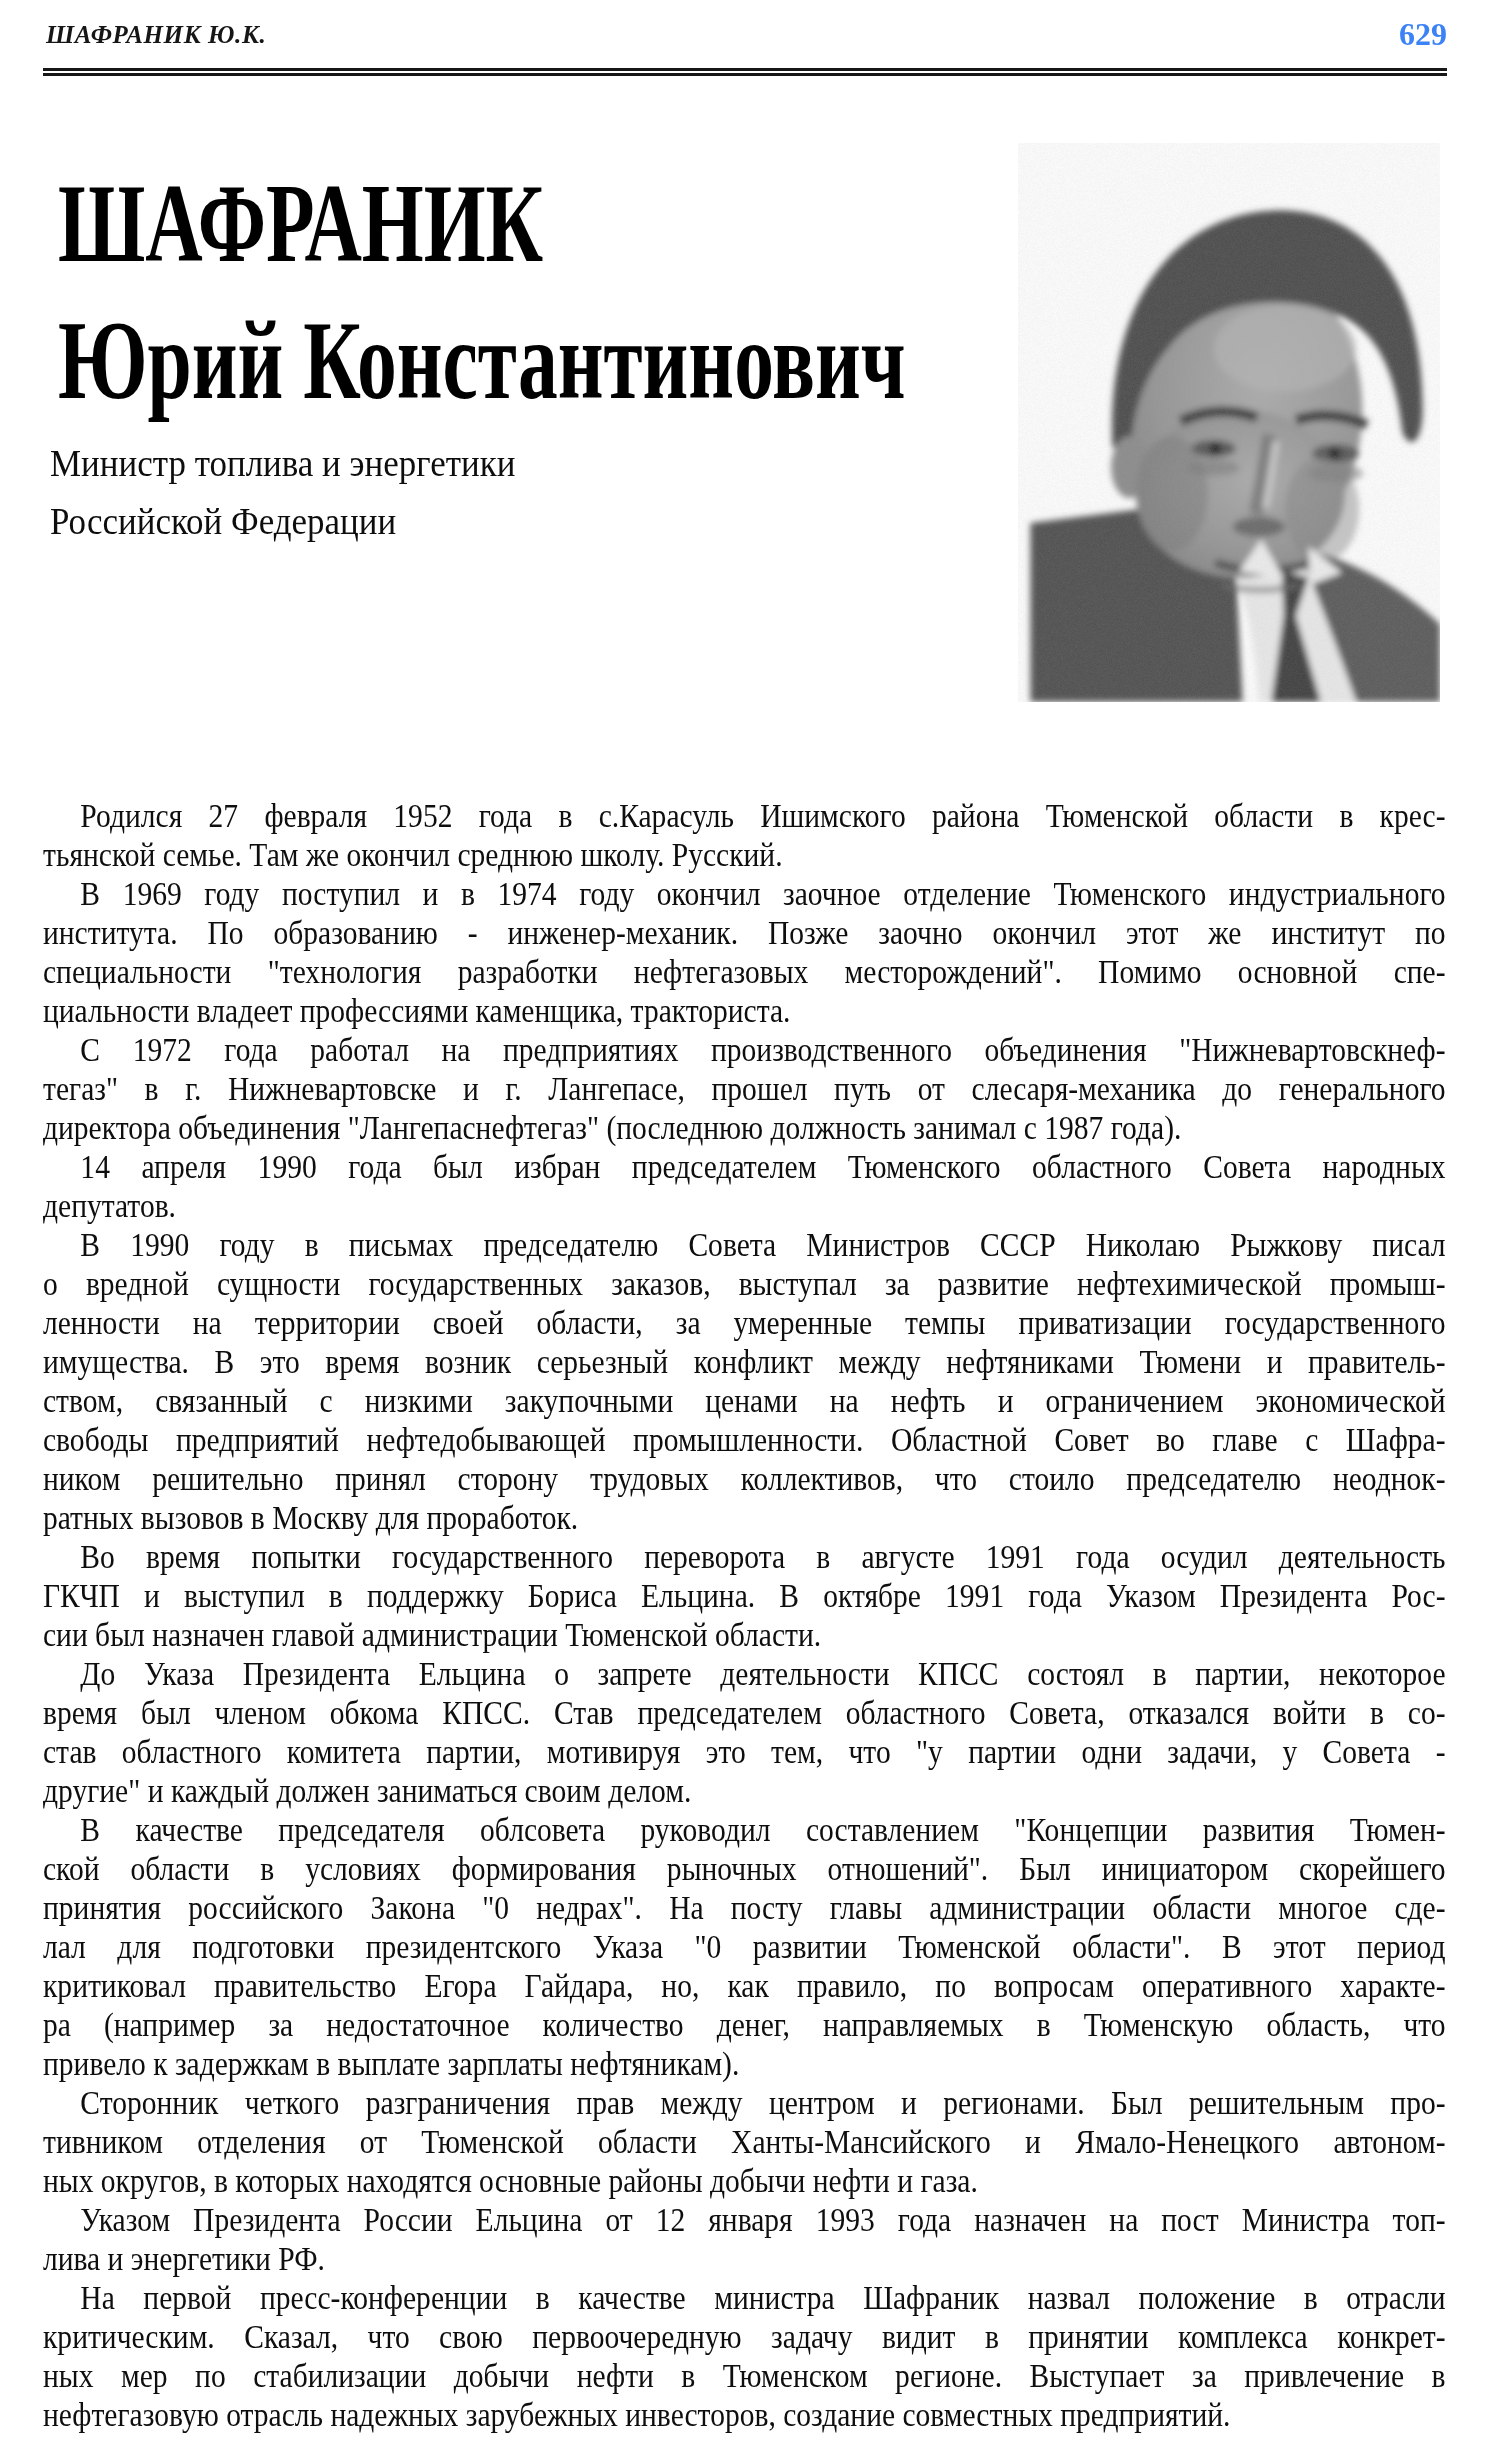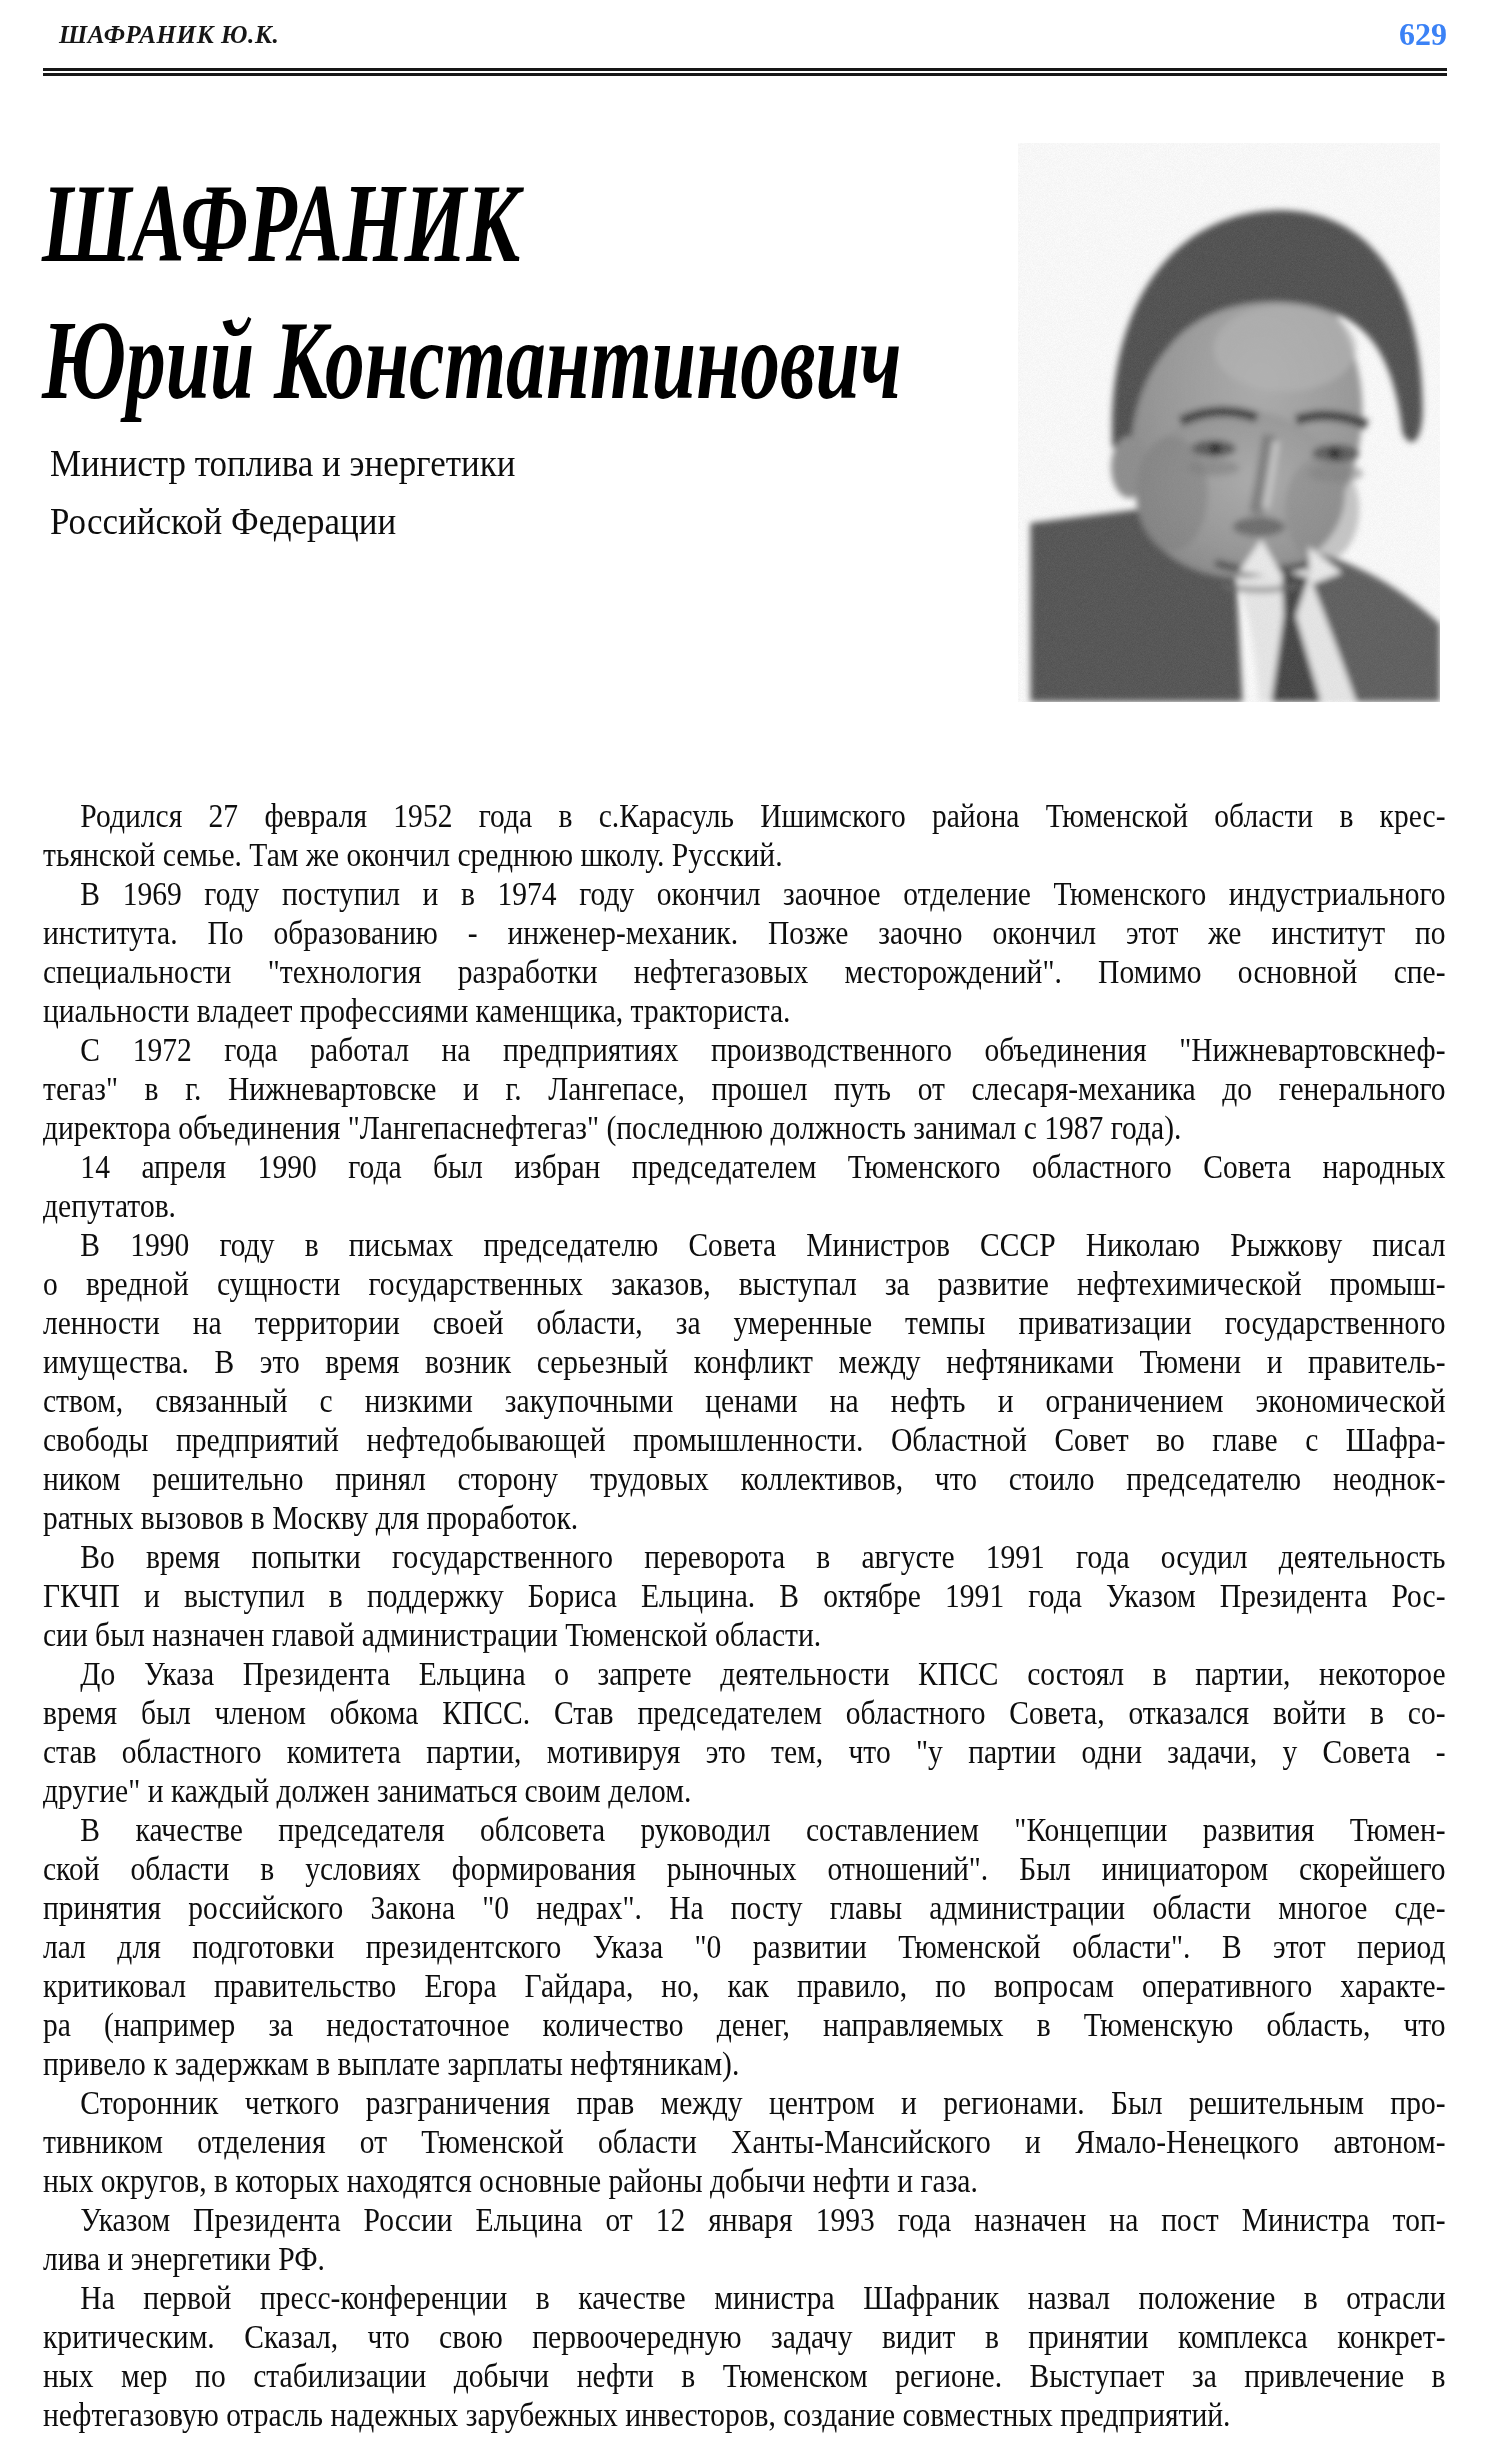--- a/index.html
+++ b/index.html
@@ -3,32 +3,32 @@
 <meta charset="utf-8">
 <style>
   * { margin:0; padding:0; box-sizing:border-box; }
   html,body { background:#ffffff; }
   body {
     width:1490px; height:2462px; position:relative; overflow:hidden;
     font-family:"Liberation Serif","DejaVu Serif",serif; color:#111;
   }
   .running-header { position:absolute; left:0; top:0; width:100%; }
   .running-title {
-    position:absolute; left:59px; top:21px;
+    position:absolute; left:46px; top:21px;
     font-size:25px; font-weight:bold; font-style:italic; letter-spacing:0.6px; color:#161616;
   }
   .page-number {
     position:absolute; right:43px; top:16px;
     font-size:32px; font-weight:bold; color:#3b82f6;
   }
   .double-rule {
     position:absolute; left:43px; right:43px; top:68px; height:8px;
     border-top:3.1px solid #171717; border-bottom:3.1px solid #171717;
   }
-  .entry-title { position:absolute; left:42px; top:155px;font-style:italic; }
+  .entry-title { position:absolute; left:58px; top:155px; }
   .entry-title .t-line {
     font-size:112px; font-weight:bold; line-height:137px; white-space:nowrap;
     transform:scaleX(0.71); transform-origin:0 0; color:#000;
   }
   .entry-position { position:absolute; left:50px; top:434px; }
   .entry-position .p-line {
     font-size:38px; line-height:58px; white-space:nowrap; color:#0d0d0d;
     transform:scaleX(0.92); transform-origin:0 0;
   }
   .portrait {

